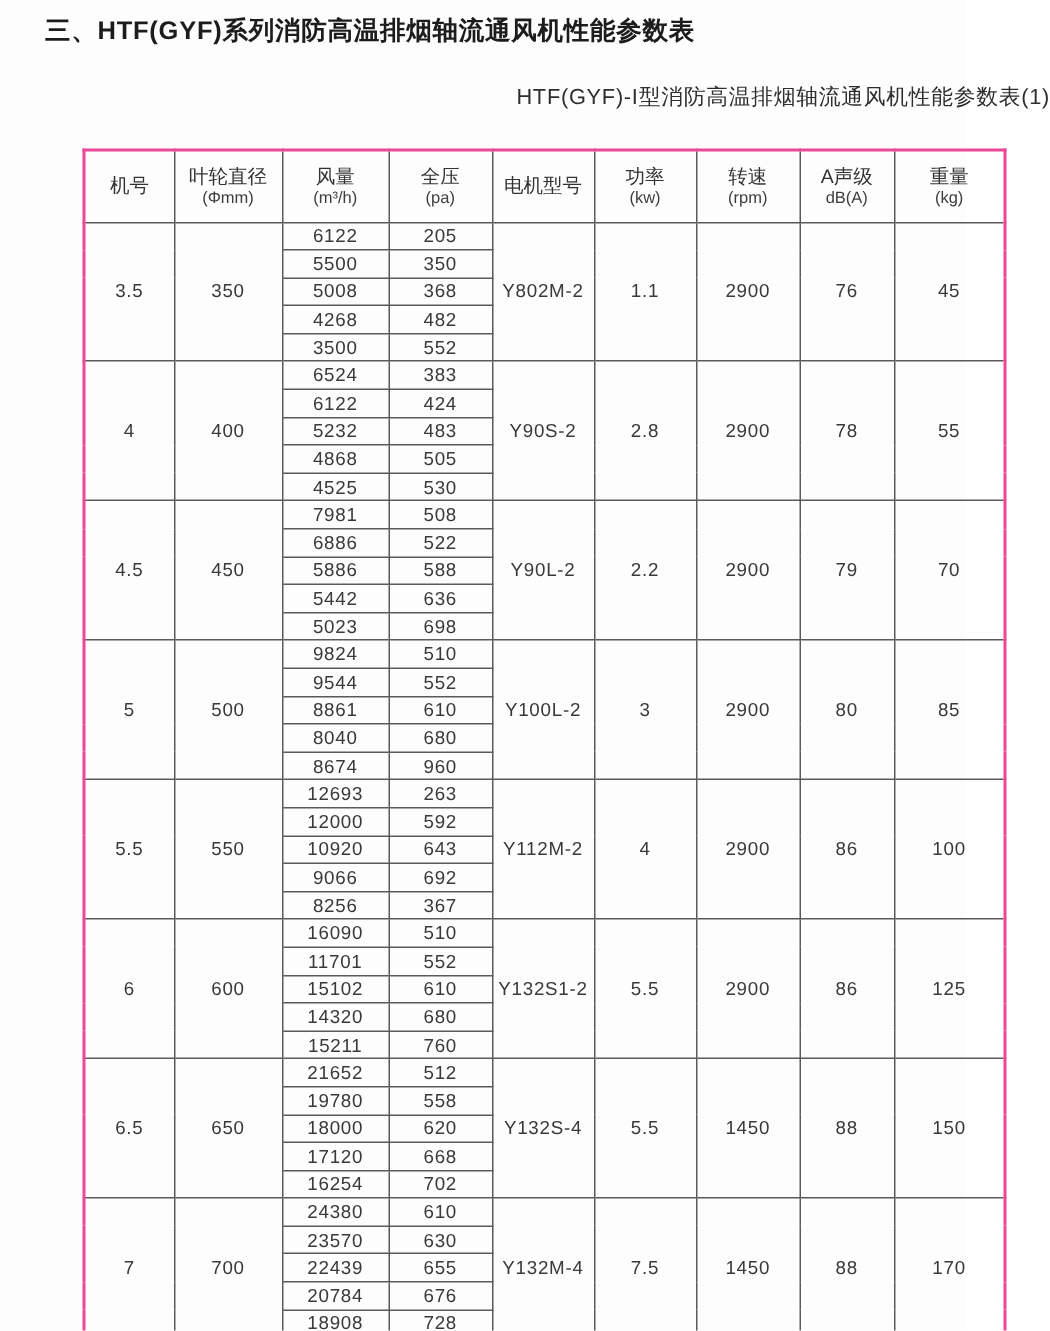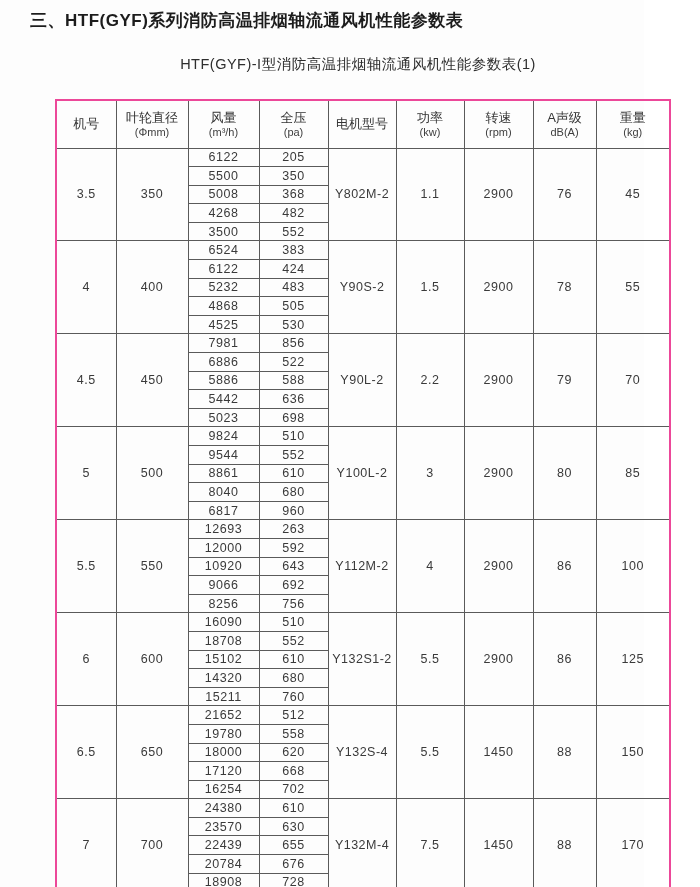--- a/index.html
+++ b/index.html
@@ -17,21 +17,21 @@
     padding-top: 9px;
     margin-left: 30px;
     font-size: 17px;
     font-weight: bold;
     color: #1c1c1c;
     letter-spacing: 0.5px;
   }
   .doc-subtitle {
     margin-top: 23px;
     width: 700px;
-    text-align: center;
+    text-align: right;
     padding-left: 16px;
     font-size: 14.5px;
     color: #2e2e2e;
     letter-spacing: 0.5px;
   }
   table.spec-table {
     border-collapse: collapse;
     table-layout: fixed;
     margin-left: 55px;
     margin-top: 25px;
@@ -139,21 +139,21 @@
         <tr>
           <td class="num">3500</td>
           <td class="num">552</td>
         </tr>
         <tr>
           <td class="num" rowspan="5">4</td>
           <td class="num" rowspan="5">400</td>
           <td class="num">6524</td>
           <td class="num">383</td>
           <td class="num" rowspan="5">Y90S-2</td>
-          <td class="num" rowspan="5">1.5</td>
+          <td class="num" rowspan="5">2.8</td>
           <td class="num" rowspan="5">2900</td>
           <td class="num" rowspan="5">78</td>
           <td class="num" rowspan="5">55</td>
         </tr>
         <tr>
           <td class="num">6122</td>
           <td class="num">424</td>
         </tr>
         <tr>
           <td class="num">5232</td>
@@ -164,21 +164,21 @@
           <td class="num">505</td>
         </tr>
         <tr>
           <td class="num">4525</td>
           <td class="num">530</td>
         </tr>
         <tr>
           <td class="num" rowspan="5">4.5</td>
           <td class="num" rowspan="5">450</td>
           <td class="num">7981</td>
-          <td class="num">856</td>
+          <td class="num">508</td>
           <td class="num" rowspan="5">Y90L-2</td>
           <td class="num" rowspan="5">2.2</td>
           <td class="num" rowspan="5">2900</td>
           <td class="num" rowspan="5">79</td>
           <td class="num" rowspan="5">70</td>
         </tr>
         <tr>
           <td class="num">6886</td>
           <td class="num">522</td>
         </tr>
@@ -211,21 +211,21 @@
         </tr>
         <tr>
           <td class="num">8861</td>
           <td class="num">610</td>
         </tr>
         <tr>
           <td class="num">8040</td>
           <td class="num">680</td>
         </tr>
         <tr>
-          <td class="num">6817</td>
+          <td class="num">8674</td>
           <td class="num">960</td>
         </tr>
         <tr>
           <td class="num" rowspan="5">5.5</td>
           <td class="num" rowspan="5">550</td>
           <td class="num">12693</td>
           <td class="num">263</td>
           <td class="num" rowspan="5">Y112M-2</td>
           <td class="num" rowspan="5">4</td>
           <td class="num" rowspan="5">2900</td>
@@ -239,35 +239,35 @@
         <tr>
           <td class="num">10920</td>
           <td class="num">643</td>
         </tr>
         <tr>
           <td class="num">9066</td>
           <td class="num">692</td>
         </tr>
         <tr>
           <td class="num">8256</td>
-          <td class="num">756</td>
+          <td class="num">367</td>
         </tr>
         <tr>
           <td class="num" rowspan="5">6</td>
           <td class="num" rowspan="5">600</td>
           <td class="num">16090</td>
           <td class="num">510</td>
           <td class="num" rowspan="5">Y132S1-2</td>
           <td class="num" rowspan="5">5.5</td>
           <td class="num" rowspan="5">2900</td>
           <td class="num" rowspan="5">86</td>
           <td class="num" rowspan="5">125</td>
         </tr>
         <tr>
-          <td class="num">18708</td>
+          <td class="num">11701</td>
           <td class="num">552</td>
         </tr>
         <tr>
           <td class="num">15102</td>
           <td class="num">610</td>
         </tr>
         <tr>
           <td class="num">14320</td>
           <td class="num">680</td>
         </tr>

